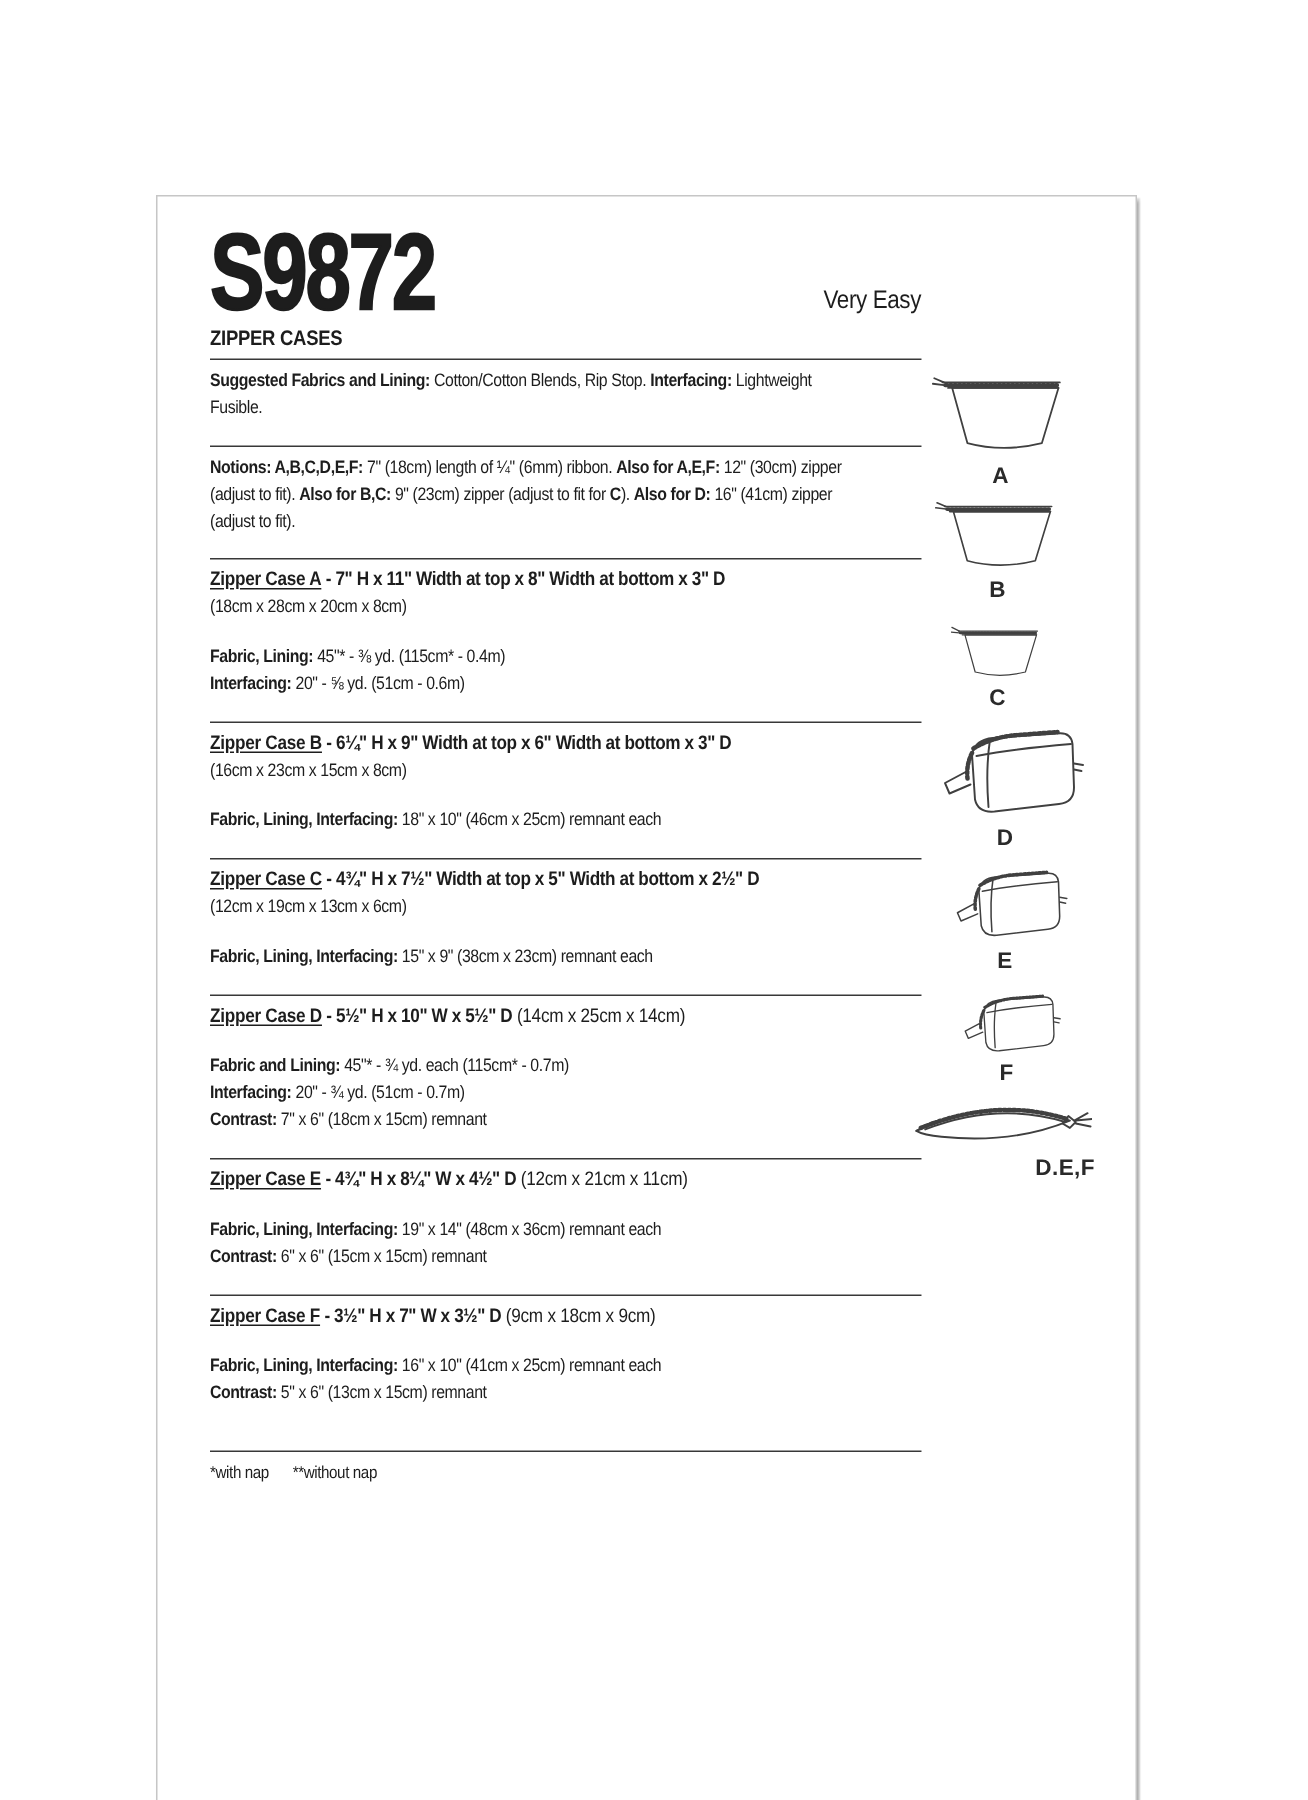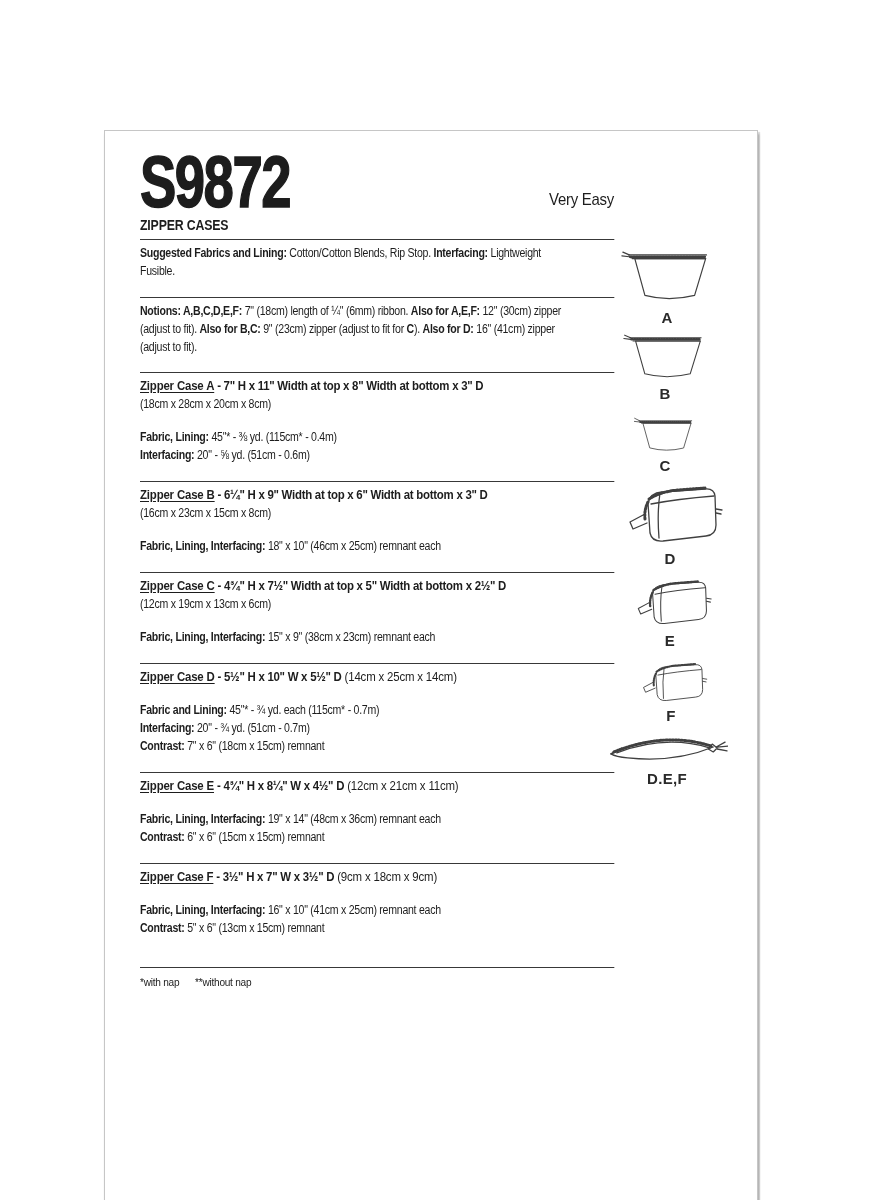--- a/index.html
+++ b/index.html
@@ -203,21 +203,21 @@
       <path d="M34,19 Q60,14 97,11"></path>
       <path class="teeth" d="M32,14 Q45,6 62,5 L88,3"></path>
       <path d="M43,8 Q40,28 42,53"></path>
       <path class="teeth" d="M31,17 Q27,25 28,34"></path>
       <path d="M28,29 L13,37 L16,44 L30,38"></path>
       <path d="M99,24 l6,1 m-6,3 l5,1"></path>
     </svg>
     <div class="fig-label">F</div>
   </div>
 
-  <div class="fig" style="left:499px; top:598px; width:126px;">
+  <div class="fig" style="left:499px; top:598px; width:126px;text-align:right;">
     <svg class="art" width="122" height="40" viewBox="0 0 124 40">
       <path class="body-fill" d="M5,25 Q60,0 109,18 Q70,34 22,29 Q10,28 5,25 Z"></path>
       <path class="teeth" d="M8,23 Q60,2 107,17"></path>
       <path d="M11,24 Q60,5 106,19"></path>
       <path d="M5,25 L16,19"></path>
       <path d="M108,15 l5,4 -4,4 -5,-3 Z"></path>
       <path d="M112,18 l9,-5 m-8,7 l10,2 m-10,-4 l11,-1"></path>
     </svg>
     <div class="fig-label">D.E,F</div>
   </div>

